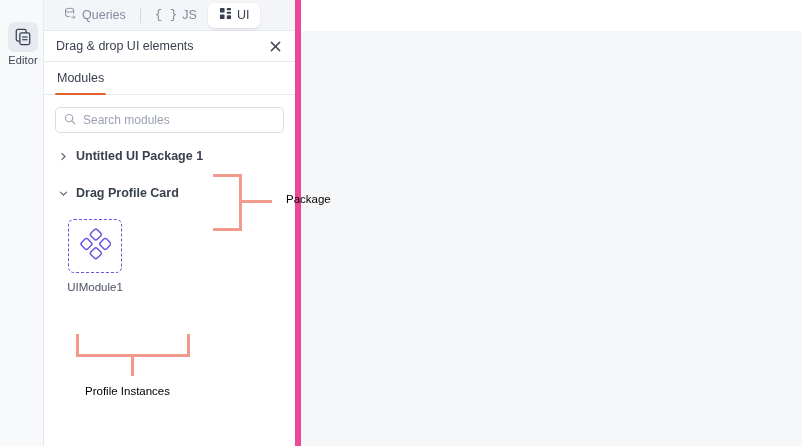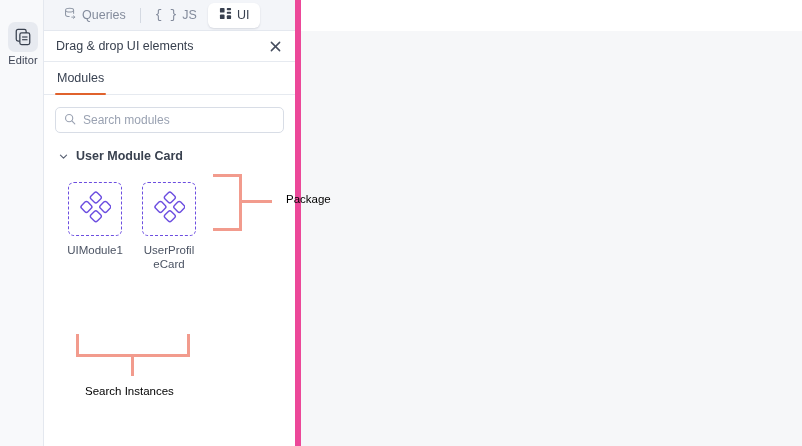--- a/index.html
+++ b/index.html
@@ -370,59 +370,54 @@
           <svg width="12" height="12" viewBox="0 0 14 14" fill="none" aria-hidden="true">
             <circle cx="6" cy="6" r="4.2" stroke="#9aa2b2" stroke-width="1.3"></circle>
             <line x1="9.2" y1="9.2" x2="12.6" y2="12.6" stroke="#9aa2b2" stroke-width="1.3" stroke-linecap="round"></line>
           </svg>
         </span>
         <input class="search-input" type="text" placeholder="Search modules" style="">
       </div>
 
       <div class="tree">
 
+        <div class="tree-row">
+          <span class="chev">
+            <svg width="9" height="9" viewBox="0 0 10 10" fill="none" aria-hidden="true">
+              <path d="M3.2 1.6L6.6 5l-3.4 3.4" stroke="#5a6274" stroke-width="1.3" stroke-linecap="round" stroke-linejoin="round"></path>
+            </svg>
+          </span>
+          <span class="tree-label">Untitled UI Package 1</span>
+        </div>
 
         <div class="tree-row">
           <span class="chev">
             <svg width="9" height="9" viewBox="0 0 10 10" fill="none" aria-hidden="true">
               <path d="M1.6 3.4L5 6.8l3.4-3.4" stroke="#5a6274" stroke-width="1.3" stroke-linecap="round" stroke-linejoin="round"></path>
             </svg>
           </span>
-          <span class="tree-label">User Module Card</span>
+          <span class="tree-label">Drag Profile Card</span>
         </div>
 
         <div class="tiles">
 
           <div class="tile">
             <div class="tile-box">
               <span>
                 <svg width="32" height="32" viewBox="0 0 34 34" fill="none" aria-hidden="true">
                   <rect x="13.2" y="2.2" width="9.4" height="9.4" rx="2.2" transform="rotate(45 17.9 6.9)" stroke="#6c4ee0" stroke-width="1.5"></rect>
                   <rect x="3.2" y="12.2" width="9.4" height="9.4" rx="2.2" transform="rotate(45 7.9 16.9)" stroke="#6c4ee0" stroke-width="1.5"></rect>
                   <rect x="23.2" y="12.2" width="9.4" height="9.4" rx="2.2" transform="rotate(45 27.9 16.9)" stroke="#6c4ee0" stroke-width="1.5"></rect>
                   <rect x="13.2" y="22.2" width="9.4" height="9.4" rx="2.2" transform="rotate(45 17.9 26.9)" stroke="#6c4ee0" stroke-width="1.5"></rect>
                 </svg>
               </span>
             </div>
             <div class="tile-label">UIModule1</div>
           </div>
 
-          <div class="tile">
-            <div class="tile-box">
-              <span>
-                <svg width="32" height="32" viewBox="0 0 34 34" fill="none" aria-hidden="true">
-                  <rect x="13.2" y="2.2" width="9.4" height="9.4" rx="2.2" transform="rotate(45 17.9 6.9)" stroke="#6c4ee0" stroke-width="1.5"></rect>
-                  <rect x="3.2" y="12.2" width="9.4" height="9.4" rx="2.2" transform="rotate(45 7.9 16.9)" stroke="#6c4ee0" stroke-width="1.5"></rect>
-                  <rect x="23.2" y="12.2" width="9.4" height="9.4" rx="2.2" transform="rotate(45 27.9 16.9)" stroke="#6c4ee0" stroke-width="1.5"></rect>
-                  <rect x="13.2" y="22.2" width="9.4" height="9.4" rx="2.2" transform="rotate(45 17.9 26.9)" stroke="#6c4ee0" stroke-width="1.5"></rect>
-                </svg>
-              </span>
-            </div>
-            <div class="tile-label">UserProfileCard</div>
-          </div>
 
         </div>
       </div>
     </div>
   </div>
 
   <div class="canvas">
     <div class="canvas-top-strip"></div>
   </div>
 </div>
@@ -432,15 +427,15 @@
   <div class="ann-line" style="left:213px; top:174px; width:29px; height:3px;"></div>
   <div class="ann-line" style="left:239px; top:174px; width:3px; height:57px;"></div>
   <div class="ann-line" style="left:213px; top:228px; width:29px; height:3px;"></div>
   <div class="ann-line" style="left:241px; top:200px; width:31px; height:3px;"></div>
   <div class="ann-text" style="left:286px; top:193px;">Package</div>
 
   <div class="ann-line" style="left:76px;  top:334px; width:3px; height:23px;"></div>
   <div class="ann-line" style="left:187px; top:334px; width:3px; height:23px;"></div>
   <div class="ann-line" style="left:76px;  top:354px; width:114px; height:3px;"></div>
   <div class="ann-line" style="left:131px; top:356px; width:3px; height:20px;"></div>
-  <div class="ann-text" style="left:85px; top:385px;">Search Instances</div>
+  <div class="ann-text" style="left:85px; top:385px;">Profile Instances</div>
 
 </div>
 
 </body></html>

